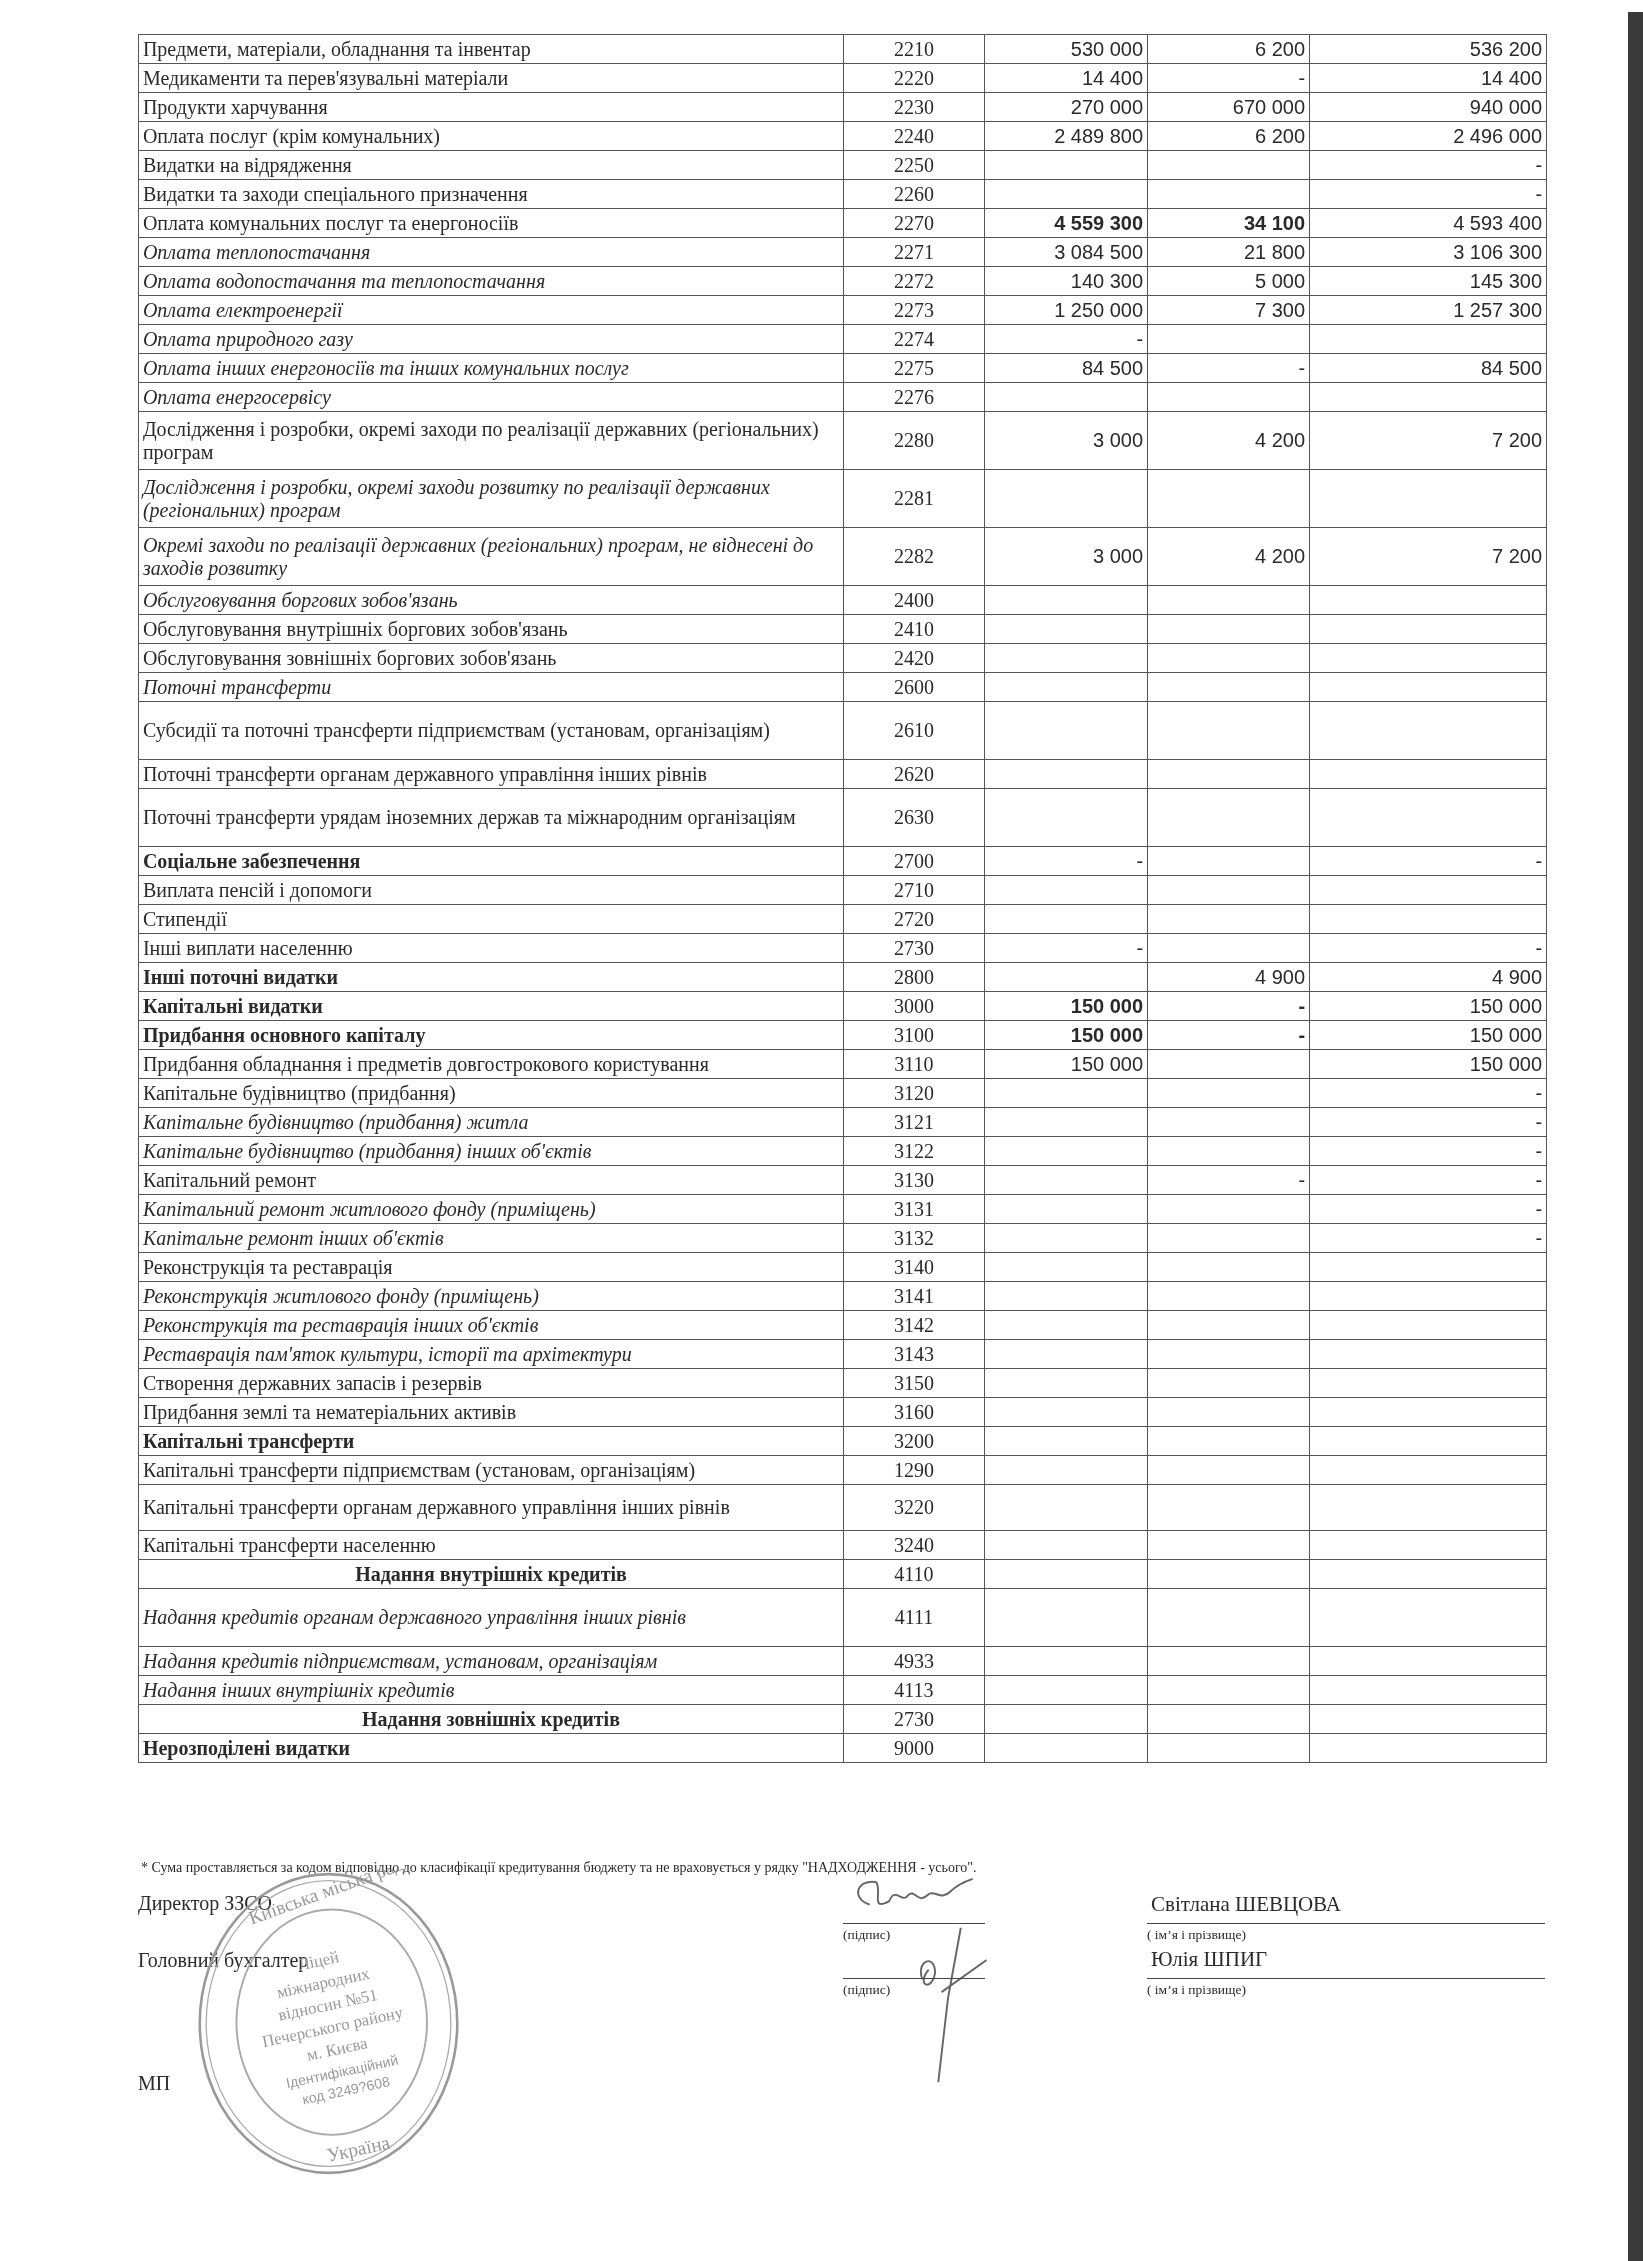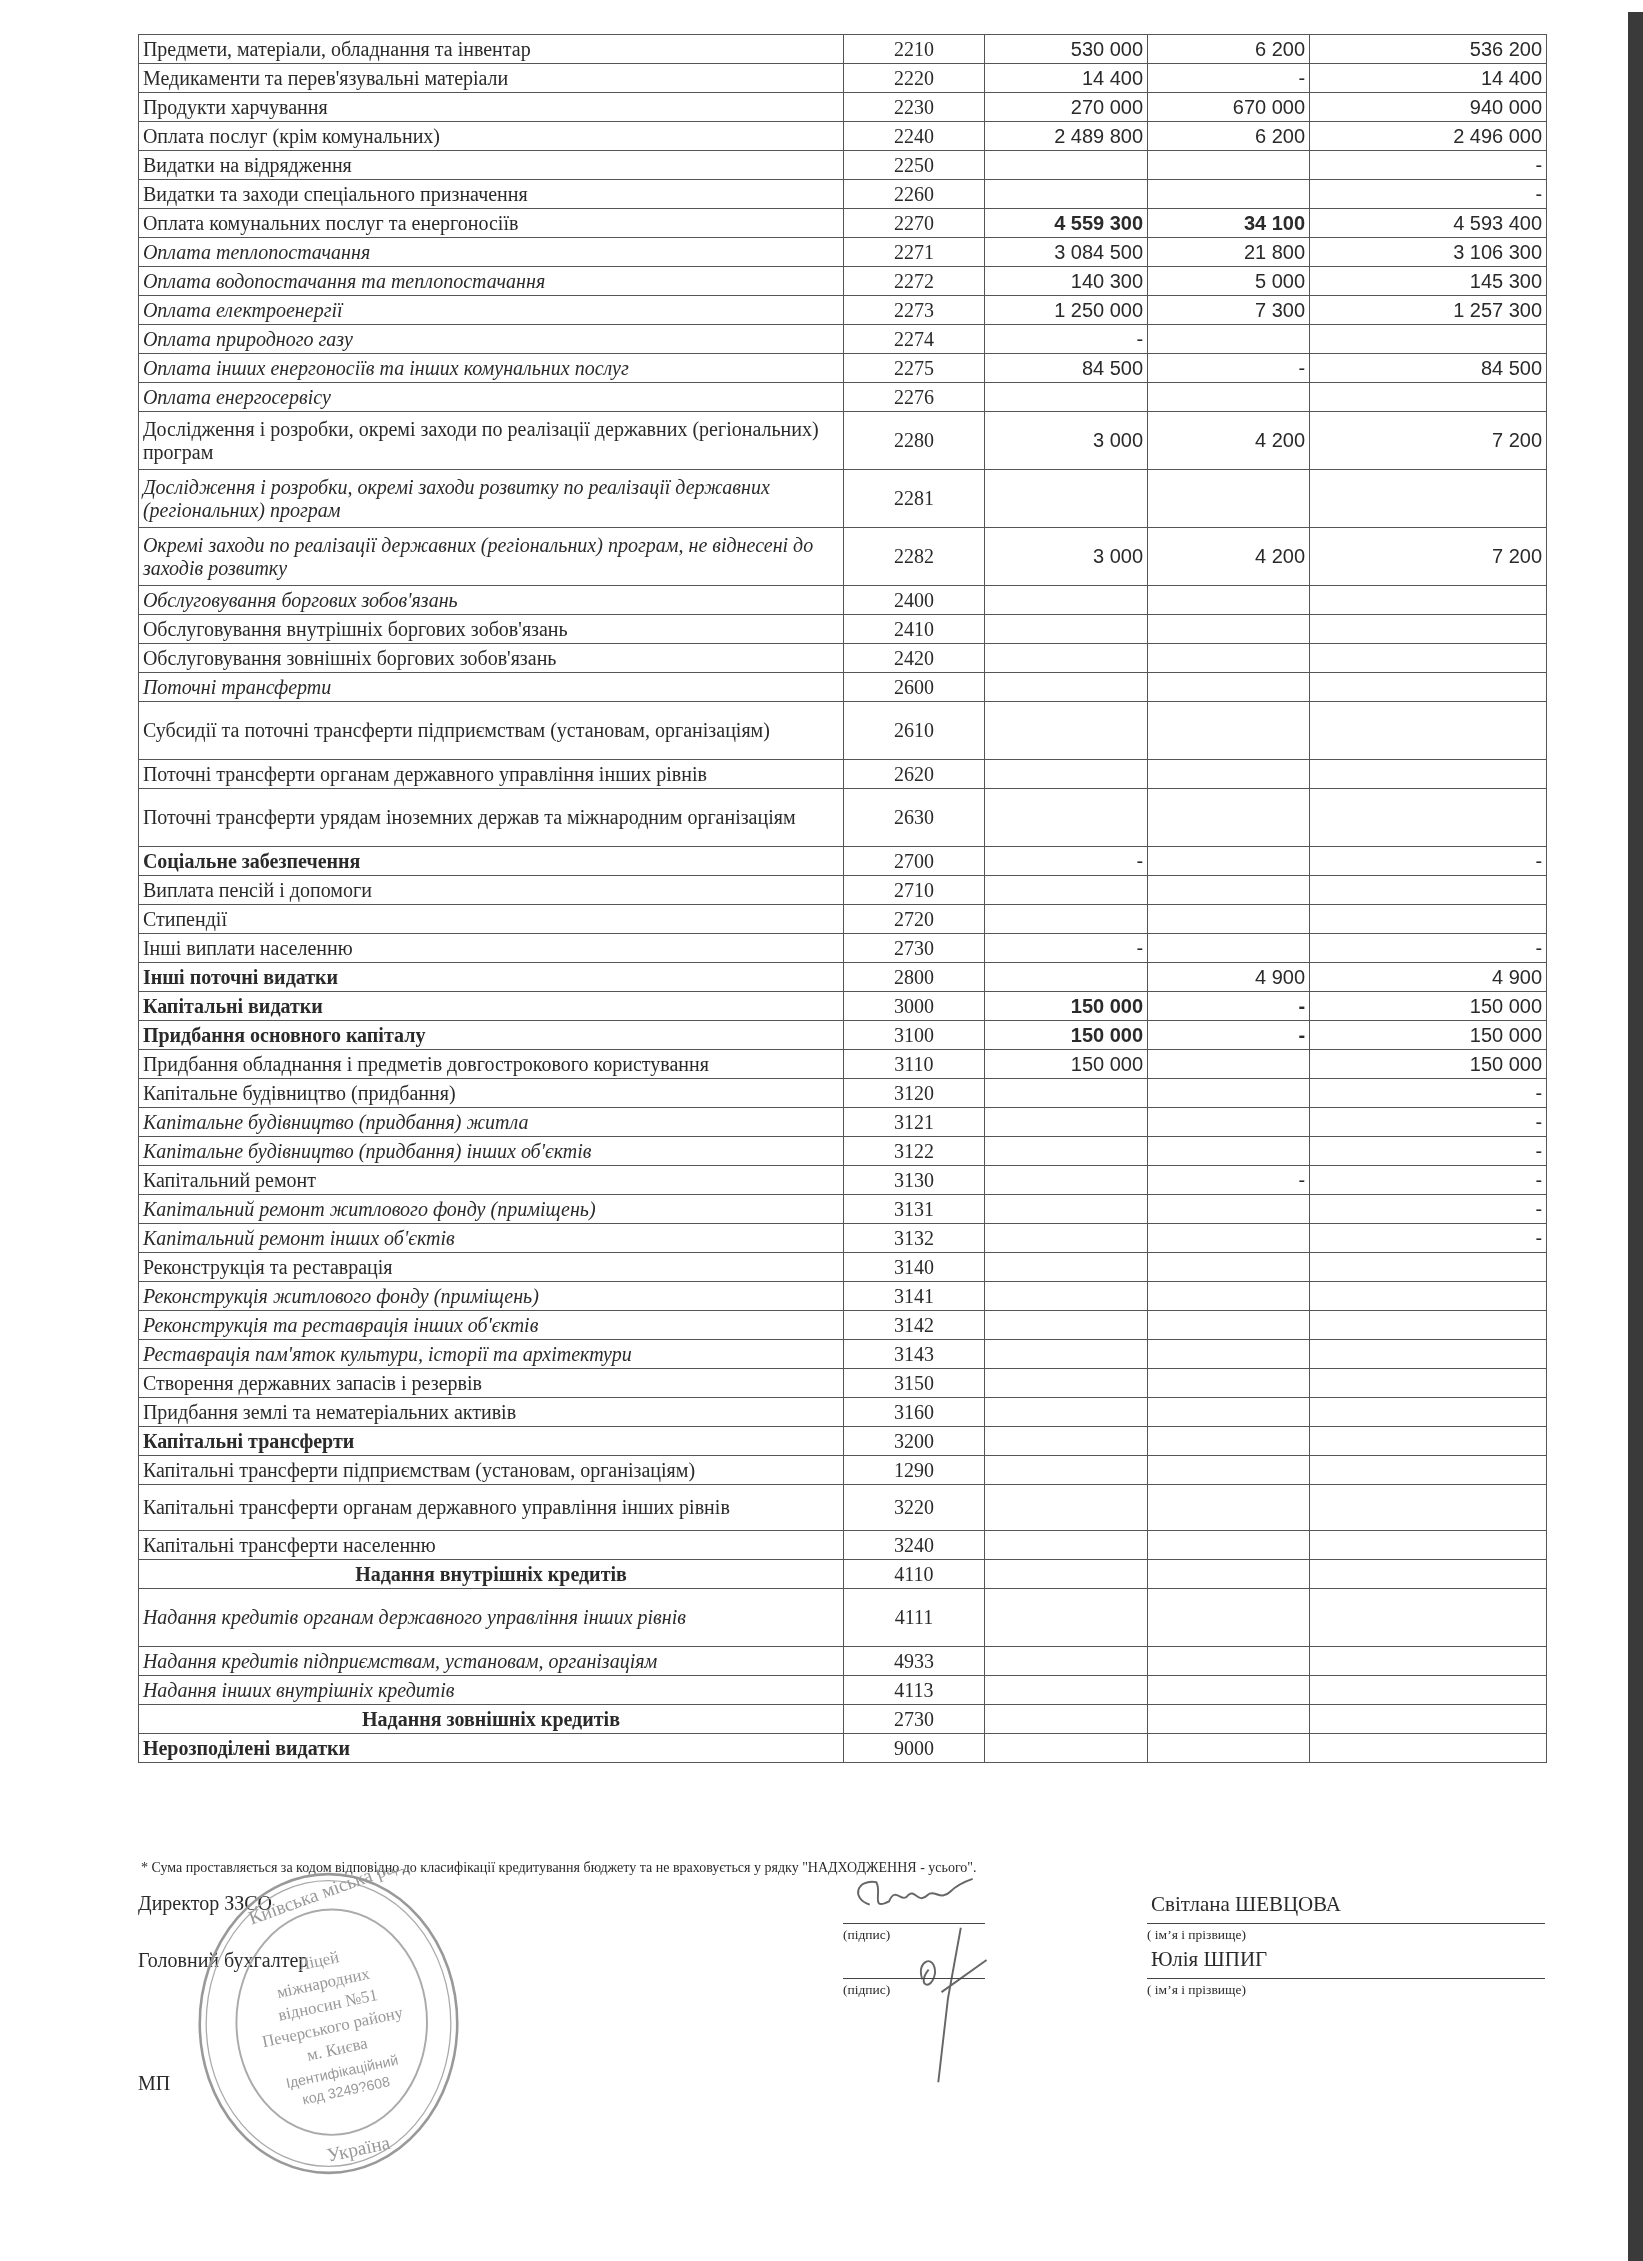--- a/index.html
+++ b/index.html
@@ -293,21 +293,21 @@
         <td class="num">-</td>
       </tr>
       <tr>
         <td class="label it">Капітальний ремонт житлового фонду (приміщень)</td>
         <td class="code">3131</td>
         <td class="num"></td>
         <td class="num"></td>
         <td class="num">-</td>
       </tr>
       <tr>
-        <td class="label it">Капітальний ремонт інших об'єктів</td>
+        <td class="label it">Капітальне ремонт інших об'єктів</td>
         <td class="code">3132</td>
         <td class="num"></td>
         <td class="num"></td>
         <td class="num">-</td>
       </tr>
       <tr>
         <td class="label">Реконструкція та реставрація</td>
         <td class="code">3140</td>
         <td class="num"></td>
         <td class="num"></td>

